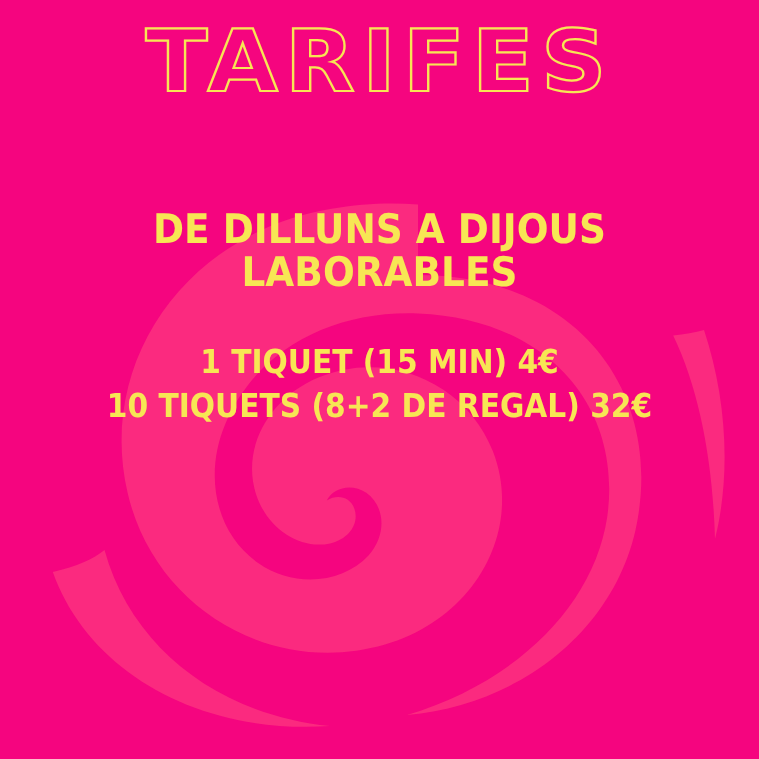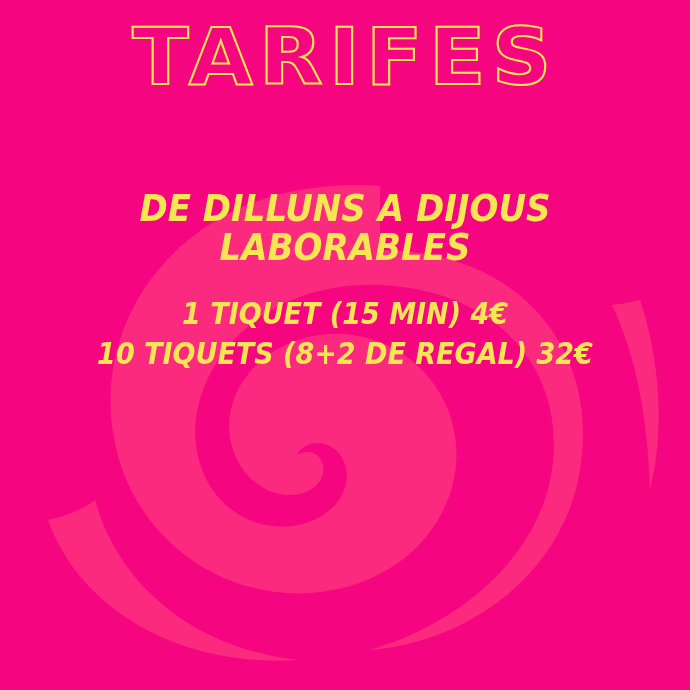--- a/index.html
+++ b/index.html
@@ -74,22 +74,22 @@
     letter-spacing: 0px;
   }
   .price-line {
     color: #f7e654;
     font-family: "DejaVu Sans", sans-serif;
     font-weight: bold;
     font-size: 30px;
     line-height: 1.35;
     transform: scaleX(0.9);
   }
-  .sec1 { top: 190px; font-style: italic; }
-  .sec1 .prices { margin-top: 26px; }
+  .sec1 { top: 190px; }
+  .sec1 .prices { margin-top: 42px; }
   .sec2 { top: 435px; }
   .sec2 .prices { margin-top: 70px; }
 </style>
 </head>
 <body>
 
 <div class="poster">
 
   <svg class="swirl" viewBox="0 0 690 690" xmlns="http://www.w3.org/2000/svg" aria-hidden="true">
     <g fill="#fb2a7f">

